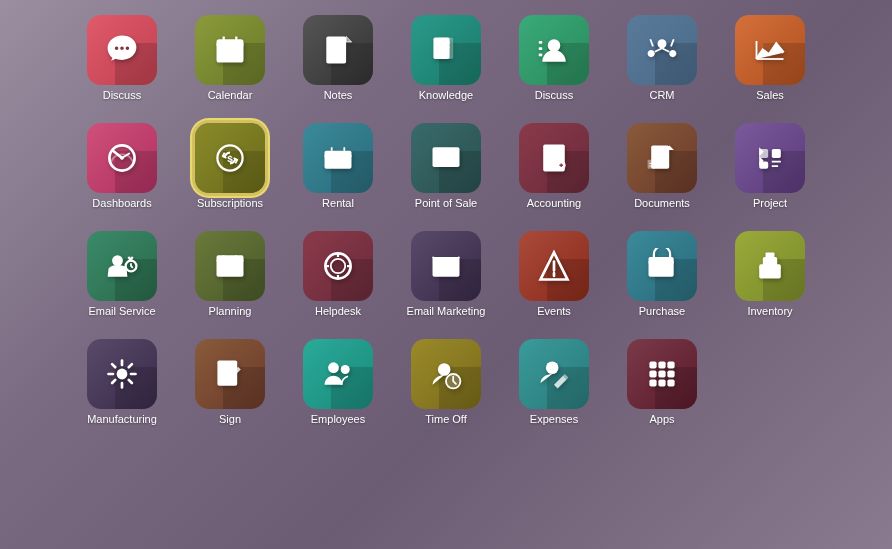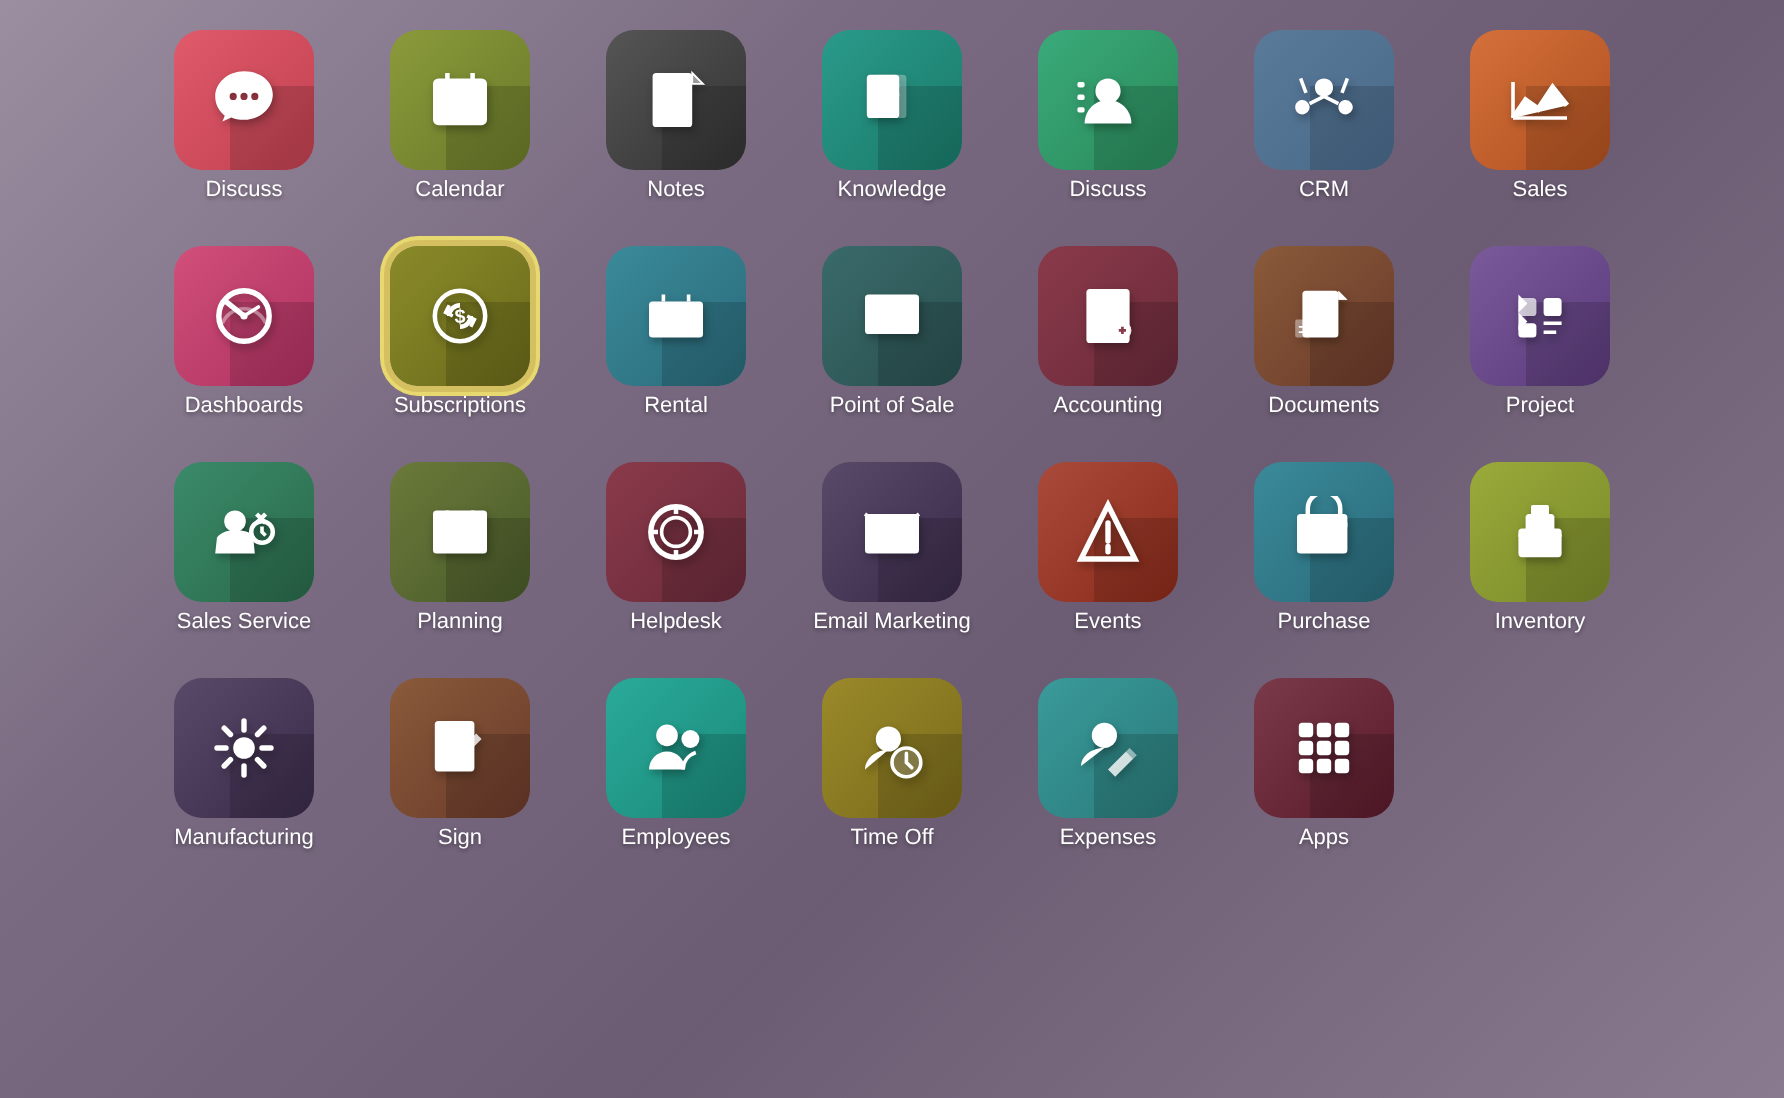--- a/index.html
+++ b/index.html
@@ -262,21 +262,21 @@
     <div class="app-item">
       <div class="app-icon color-green-teal">
         <svg viewBox="0 0 40 40">
           <circle cx="15" cy="14" r="6"></circle>
           <path d="M25 22c-2-2-5-3-10-3-5 0-8 1.5-10 4l-1 9h22l-1-10z"></path>
           <path d="M27 10l5 5M27 15l5-5" stroke="white" stroke-width="2.5" fill="none"></path>
           <circle cx="30" cy="20" r="6" fill="none" stroke="white" stroke-width="2.5"></circle>
           <path d="M30 17v3l2 2" stroke="white" stroke-width="2" fill="none"></path>
         </svg>
       </div>
-      <span class="app-label">Sales Service</span>
+      <span class="app-label">Email Service</span>
     </div>
     <div class="app-item">
       <div class="app-icon color-dark-olive">
         <svg viewBox="0 0 40 40">
           <rect x="5" y="8" width="30" height="24" rx="2"></rect>
           <path d="M5 14h30M13 8v6M27 8v6" stroke="white" stroke-width="2" fill="none"></path>
           <rect x="9" y="18" width="8" height="4" rx="1" fill="rgba(255,255,255,0.5)"></rect>
           <rect x="20" y="18" width="11" height="4" rx="1"></rect>
           <rect x="9" y="25" width="5" height="3" rx="1" fill="rgba(255,255,255,0.5)"></rect>
           <rect x="17" y="25" width="14" height="3" rx="1"></rect>

